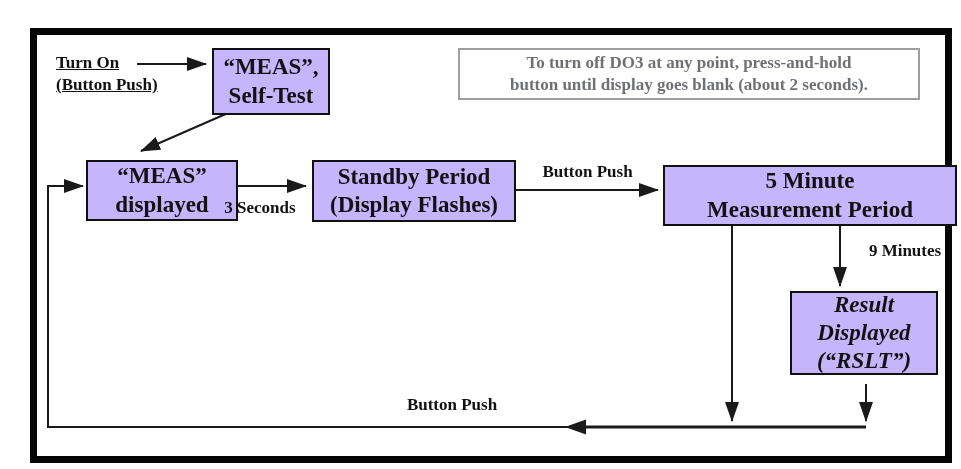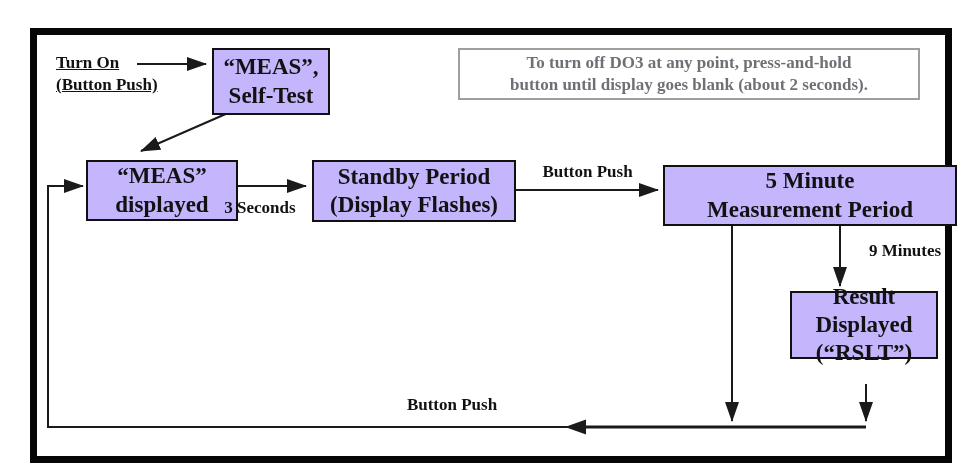--- a/index.html
+++ b/index.html
@@ -8,21 +8,21 @@
   .frame{position:absolute;left:30px;top:28px;width:908px;height:421px;
          border:7px solid #060606;background:transparent;}
   .wires{position:absolute;left:0;top:0;width:961px;height:469px;}
   .box{position:absolute;box-sizing:border-box;border:2px solid #101010;background:#c4b5fd;
        display:flex;align-items:center;justify-content:center;text-align:center;
        font-weight:bold;font-size:23px;line-height:1.22;white-space:pre-line;}
   .b-selftest{left:212px;top:48px;width:118px;height:67px;}
   .b-meas{left:86px;top:160px;width:152px;height:61px;}
   .b-standby{left:312px;top:160px;width:204px;height:62px;}
   .b-five{left:663px;top:165px;width:294px;height:61px;}
-  .b-result{left:790px;top:291px;width:148px;height:68px;}
+  .b-result{left:790px;top:291px;width:148px;height:84px;font-style:italic;}
   .note{position:absolute;left:458px;top:48px;width:462px;height:52px;box-sizing:border-box;
         border:2px solid #9e9e9e;color:#6f7076;display:flex;align-items:center;justify-content:center;
         text-align:center;font-weight:bold;font-size:17px;line-height:1.3;white-space:pre-line;}
   .lbl{position:absolute;font-weight:bold;font-size:17px;line-height:1.3;white-space:pre-line;}
   .l-turnon{left:56px;top:52px;width:140px;text-align:left;text-decoration:underline;}
   .l-3sec{left:210px;top:154px;width:100px;text-align:center;margin-top:43px;}
   .l-bp-top{left:515px;top:161px;width:145px;text-align:center;}
   .l-5min{left:850px;top:240px;width:110px;text-align:center;}
   .l-bp-bottom{left:396px;top:394px;width:112px;text-align:center;}
 </style>

